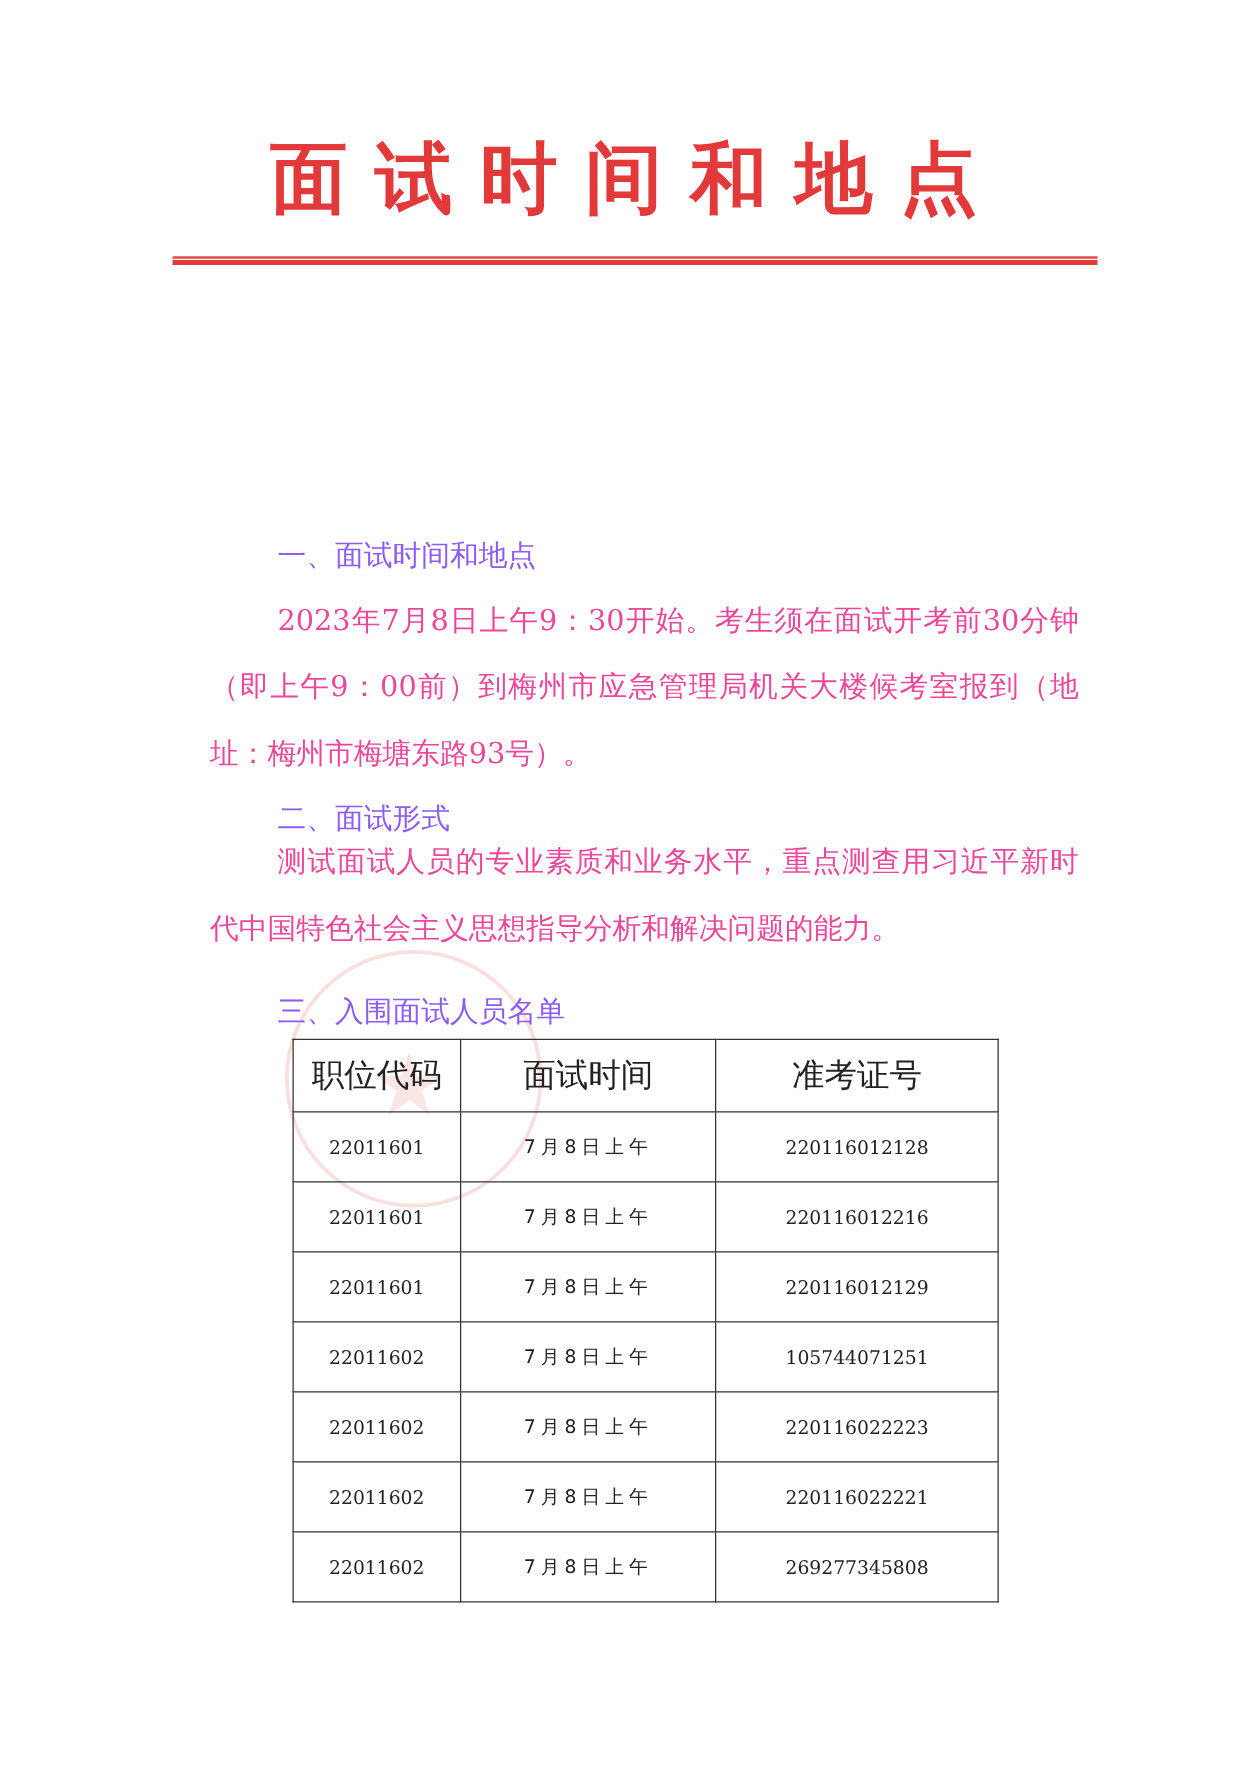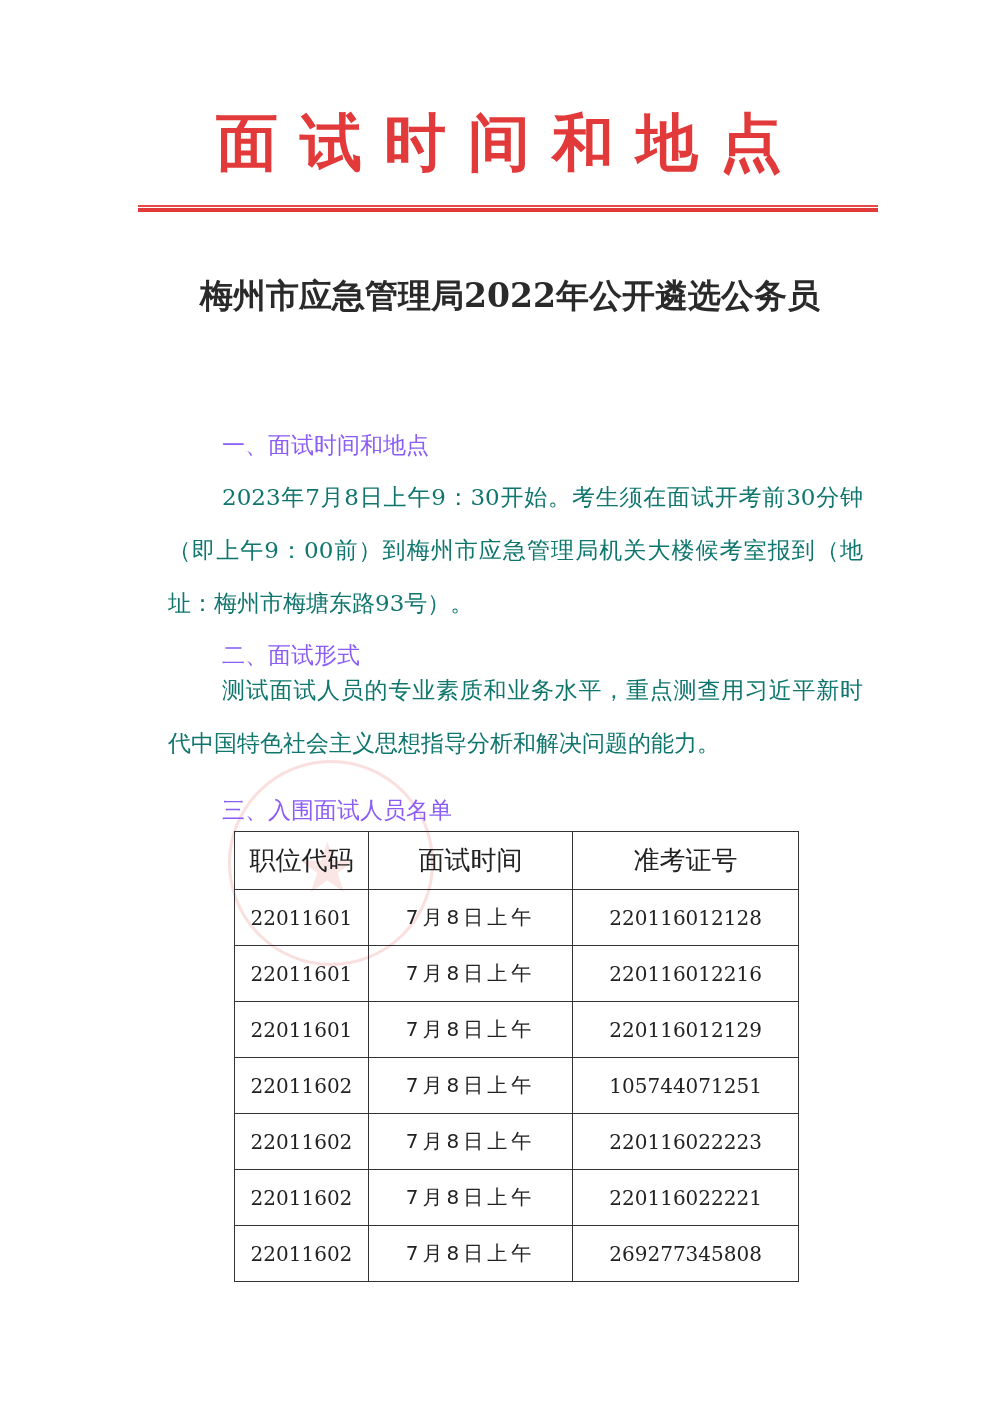--- a/index.html
+++ b/index.html
@@ -43,21 +43,21 @@
       font-family: "DejaVu Sans", sans-serif;
       font-size: 23px;
       color: #8b5cf6;
       line-height: 1;
     }
     .para {
       position: absolute; left: 168px; width: 695px;
       font-family: "DejaVu Serif", serif;
       font-size: 23px;
       line-height: 53px;
-      color: #0f766e;
+      color: #ec4899;
       text-indent: 54px;
       text-align: justify;
     }
 
     .seal {
       position: absolute; left: 228px; top: 760px; width: 200px; height: 200px;
       border-radius: 50%;
       border: 3px solid rgba(226, 80, 80, 0.18);
       pointer-events: none;
     }
@@ -74,38 +74,37 @@
       color: #222;
     }
     table.candidates th, table.candidates td {
       border: 1.5px solid #333;
       height: 55px;
       padding: 0;
       text-align: center;
       font-weight: normal;
     }
     table.candidates th { font-size: 26px; font-family: "DejaVu Sans", sans-serif; height: 57px; }
-    table.candidates td { font-size: 20px; }
+    table.candidates td { font-size: 15px; }
     table.candidates col.c1 { width: 134px; }
     table.candidates col.c2 { width: 205px; }
     table.candidates col.c3 { width: 226px; }
     td.time { font-family: "DejaVu Sans", sans-serif; letter-spacing: 4px; }
     td.ticket { font-size: 23px; padding-top: 6px; }
   </style>
 </head>
 <body>
 
 <div class="masthead">面试时间和地点</div>
 <div class="red-rule">
   <div class="thin"></div>
   <div class="thick"></div>
 </div>
 
 <div class="doc-title">
-  <span>梅州市应急管理局2022年公开遴选公务员</span>
 </div>
 
 <div class="section-heading" style="top:434px;">一、面试时间和地点</div>
 <div class="para" style="top:471px;">2023年7月8日上午9：30开始。考生须在面试开考前30分钟（即上午9：00前）到梅州市应急管理局机关大楼候考室报到（地址：梅州市梅塘东路93号）。</div>
 
 <div class="section-heading" style="top:644px;">二、面试形式</div>
 <div class="para" style="top:664px;">测试面试人员的专业素质和业务水平，重点测查用习近平新时代中国特色社会主义思想指导分析和解决问题的能力。</div>
 
 <div class="seal">
   <div class="star">★</div>

